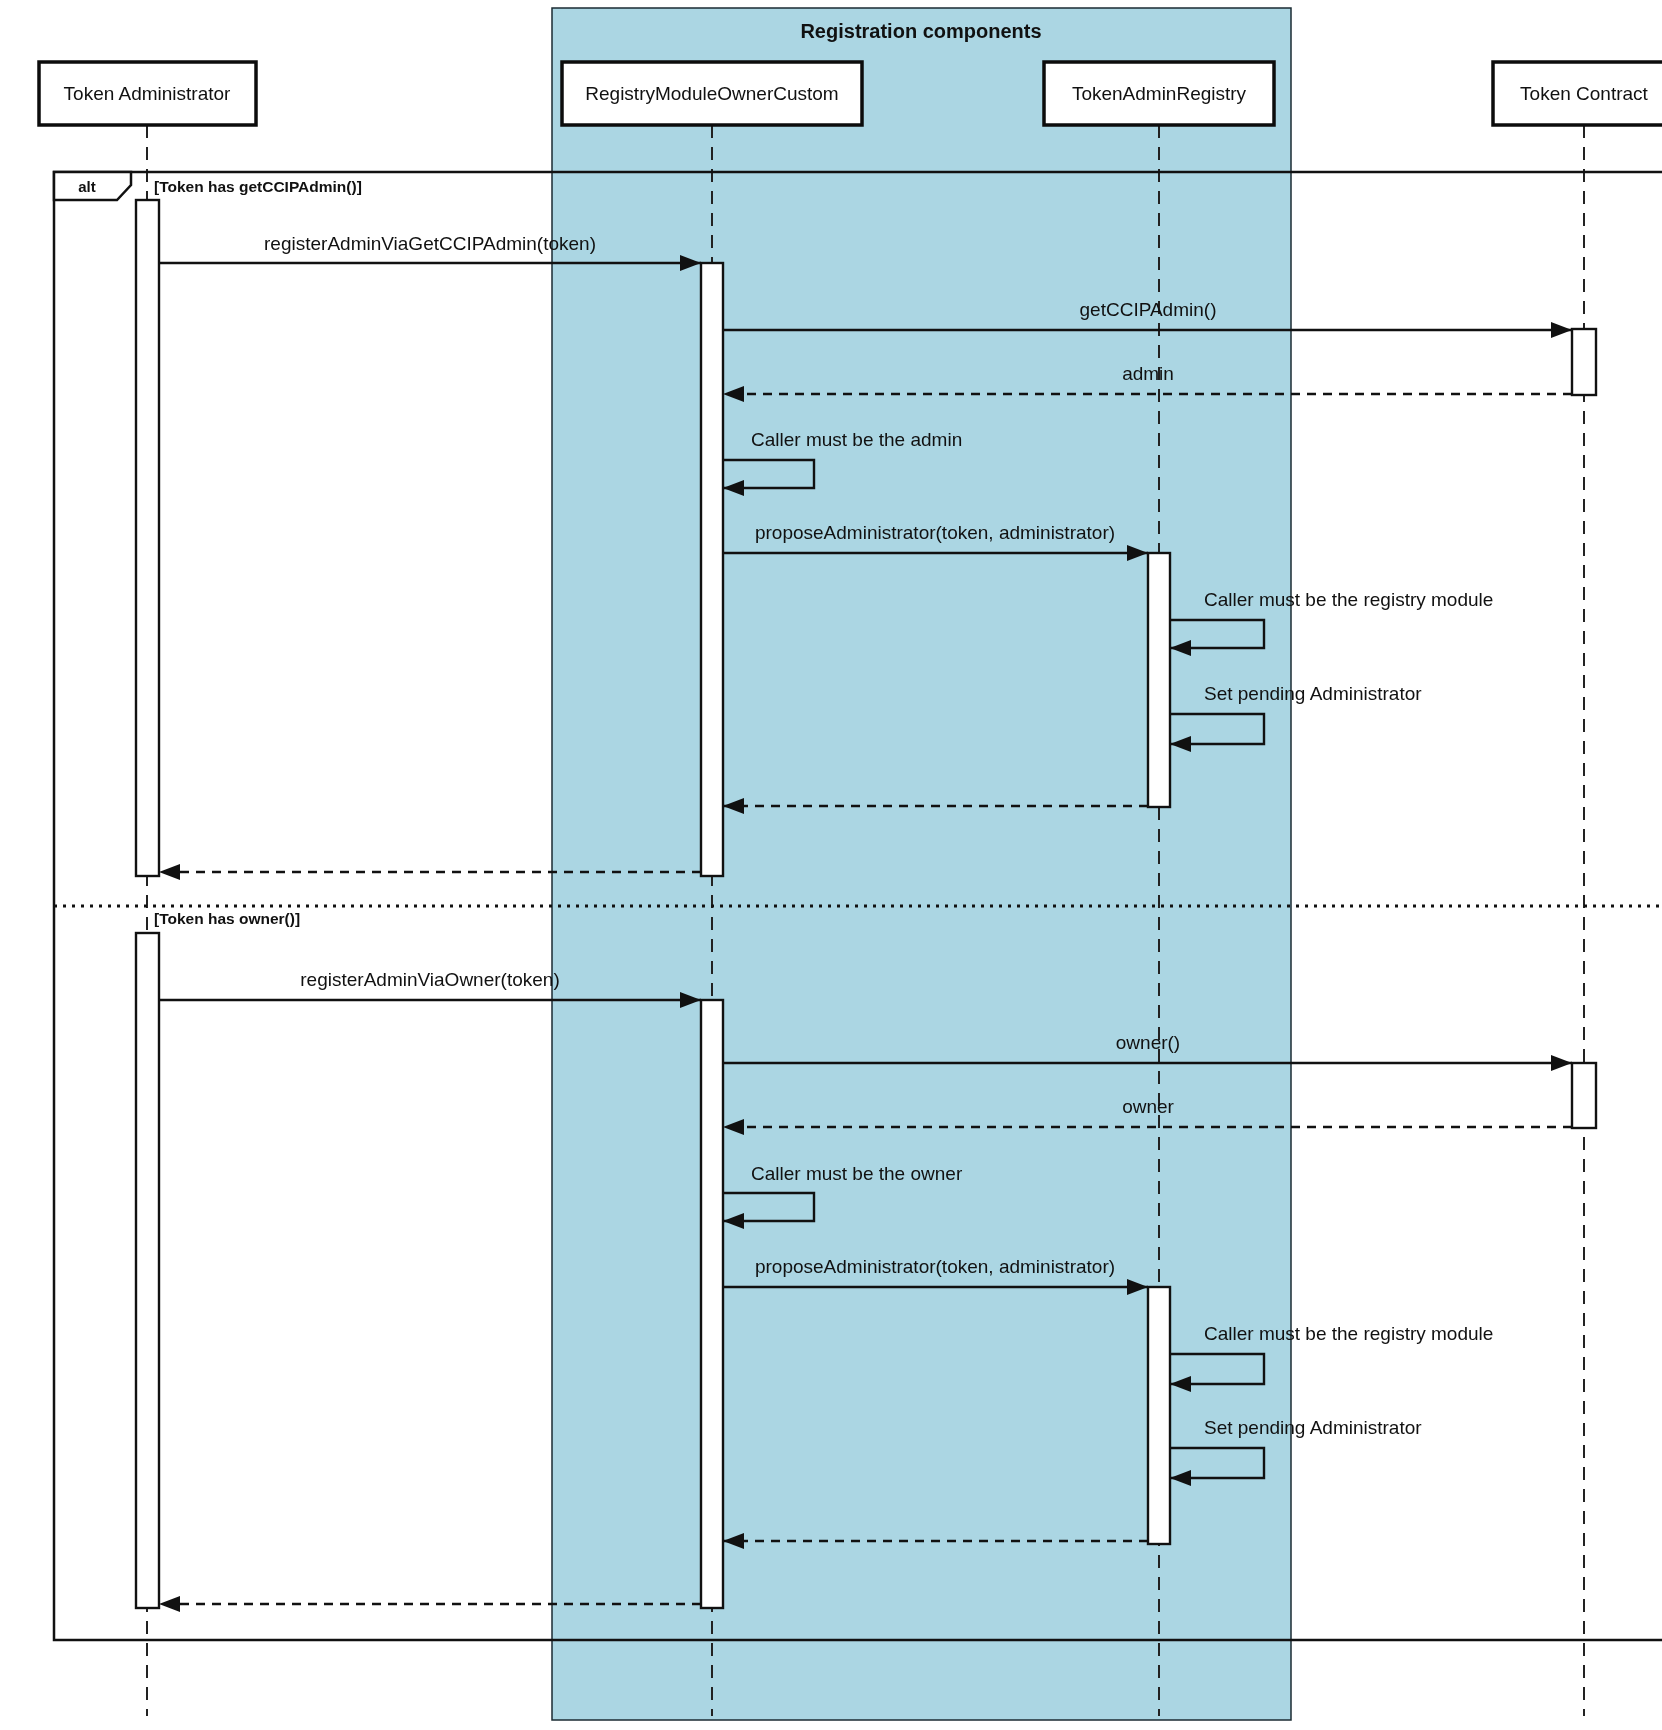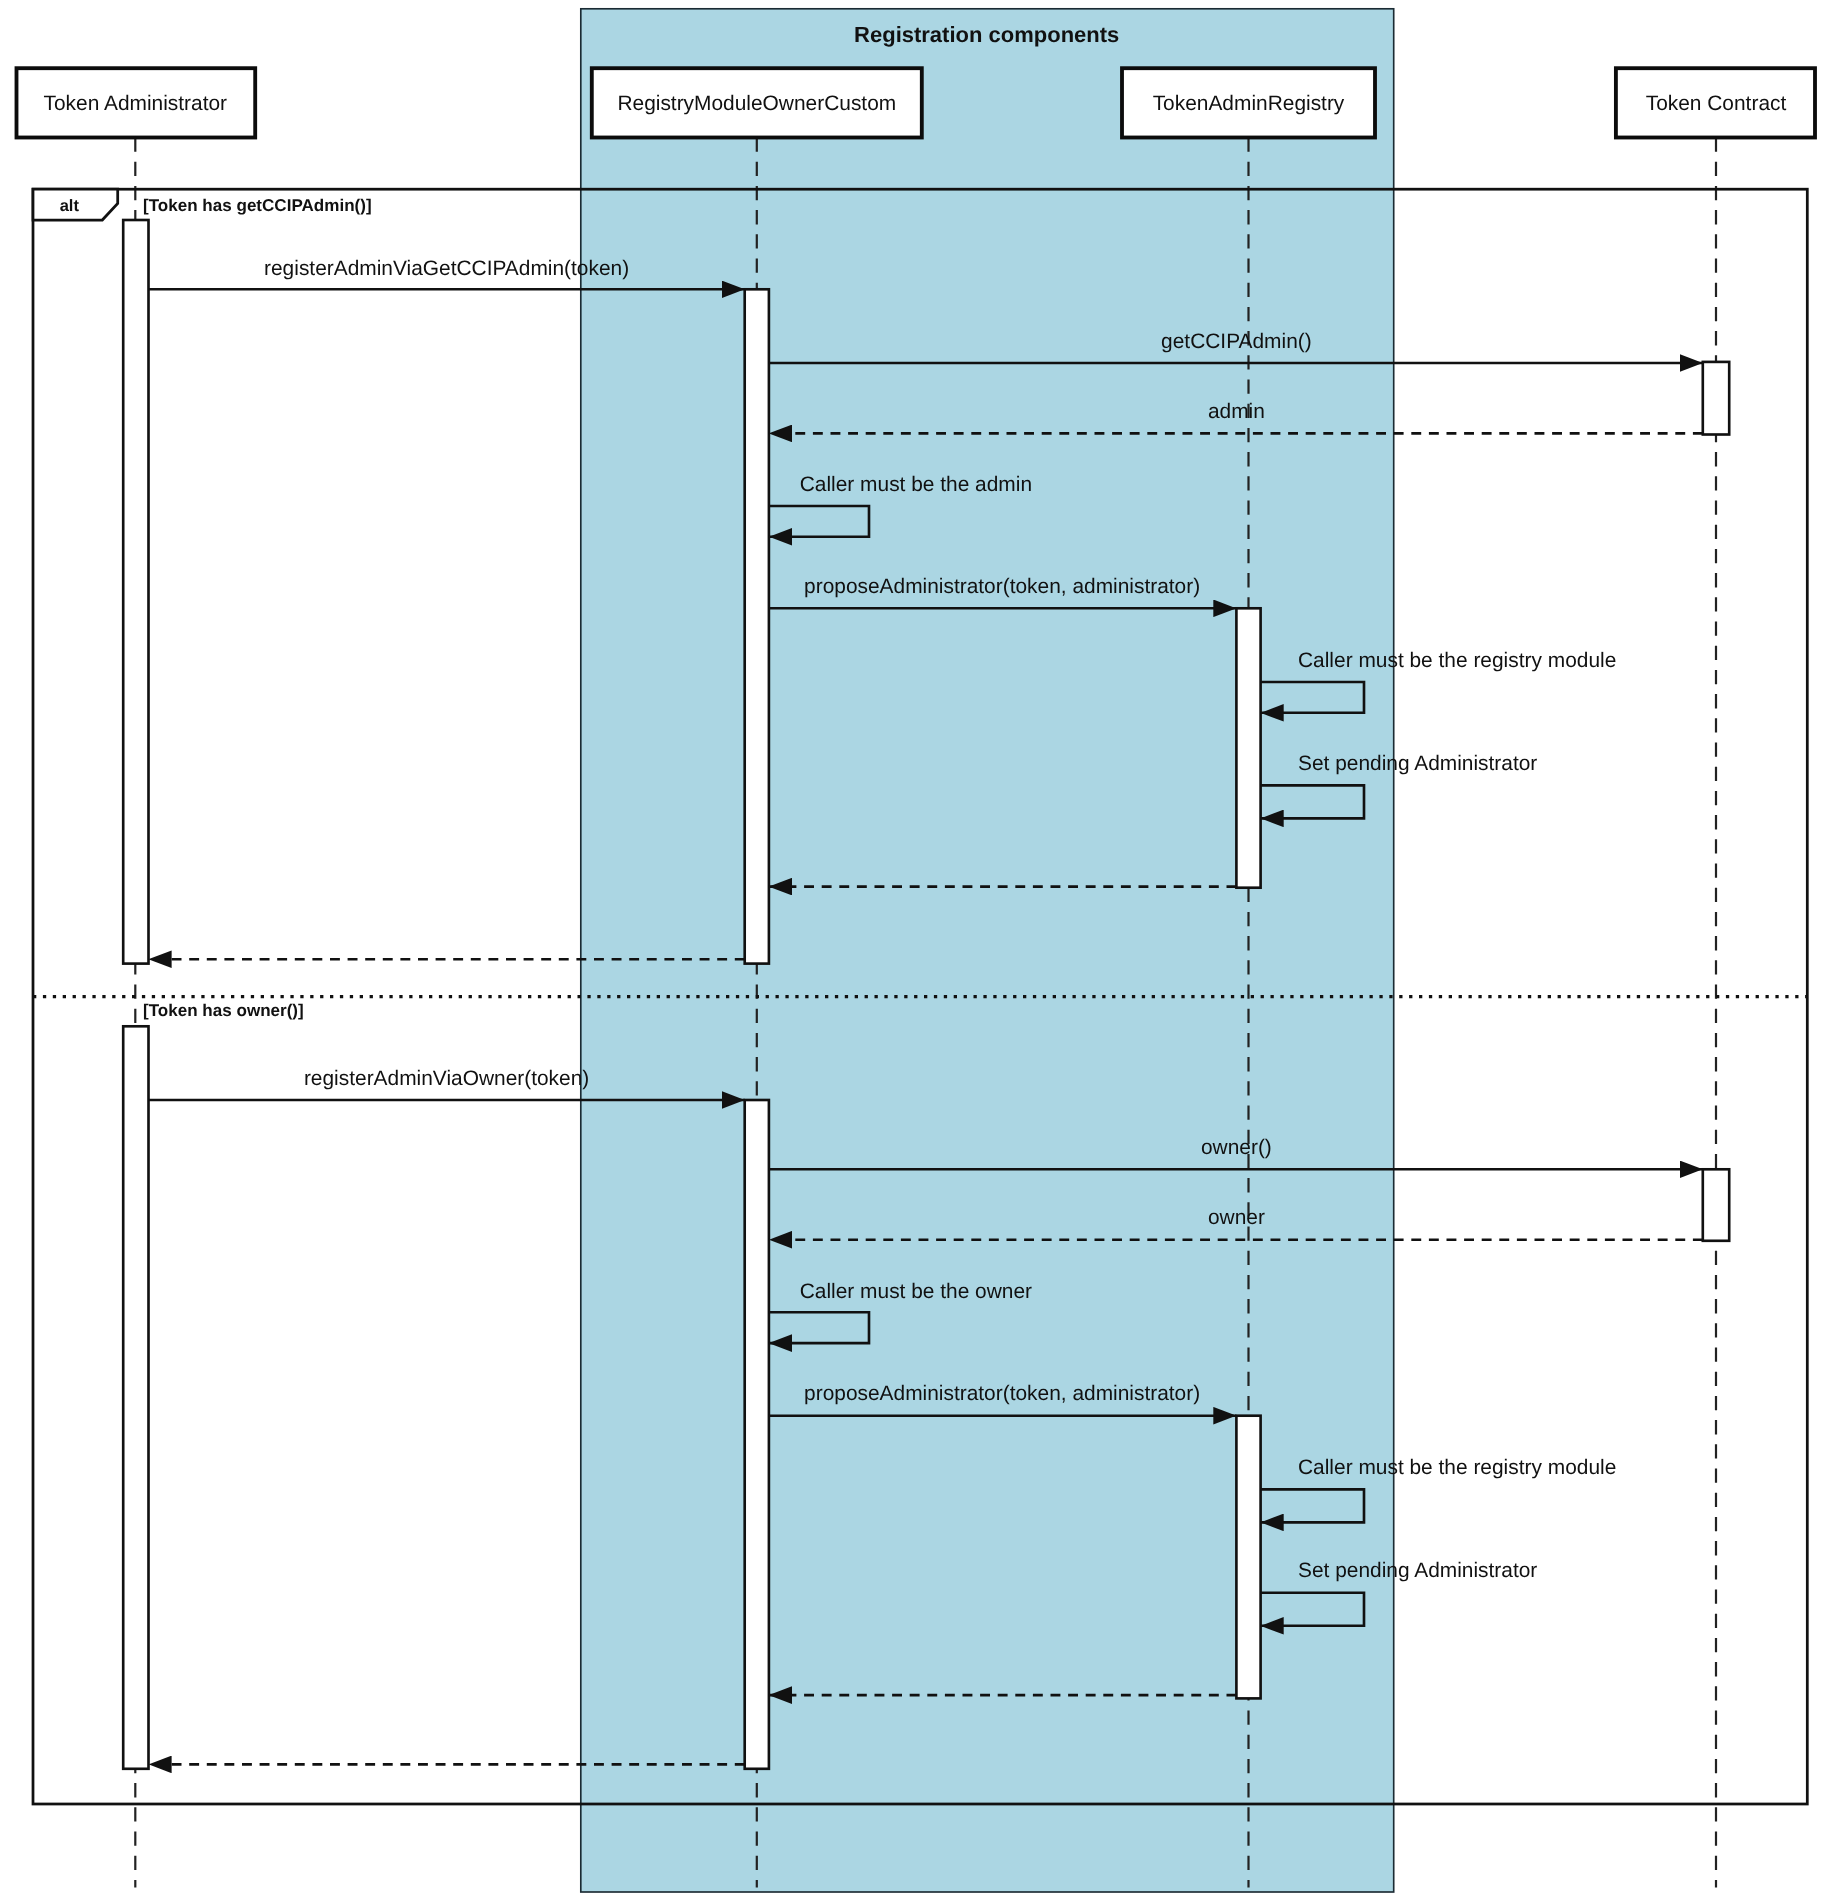--- a/index.html
+++ b/index.html
@@ -1,17 +1,17 @@
 <!DOCTYPE html>
 <html><head>
 <meta charset="utf-8">
 <style>
   html,body{margin:0;padding:0;background:#ffffff;}
   .stage{width:1532px;height:1730px;position:relative;background:#ffffff;
-         font-family:"Liberation Sans","DejaVu Sans",sans-serif;}
+         font-family:"Liberation Sans","DejaVu Sans",sans-serif;padding-left:24px;}
   svg{display:block}
   text{fill:#111;font-family:"Liberation Sans","DejaVu Sans",sans-serif;}
   .participant-label{font-size:19px;}
   .message-label{font-size:19px;}
   .frame-title{font-size:20px;font-weight:bold;}
   .guard-label{font-size:15.5px;font-weight:bold;}
   .alt-label{font-size:15px;font-weight:bold;}
 </style>
 </head>
 <body>

